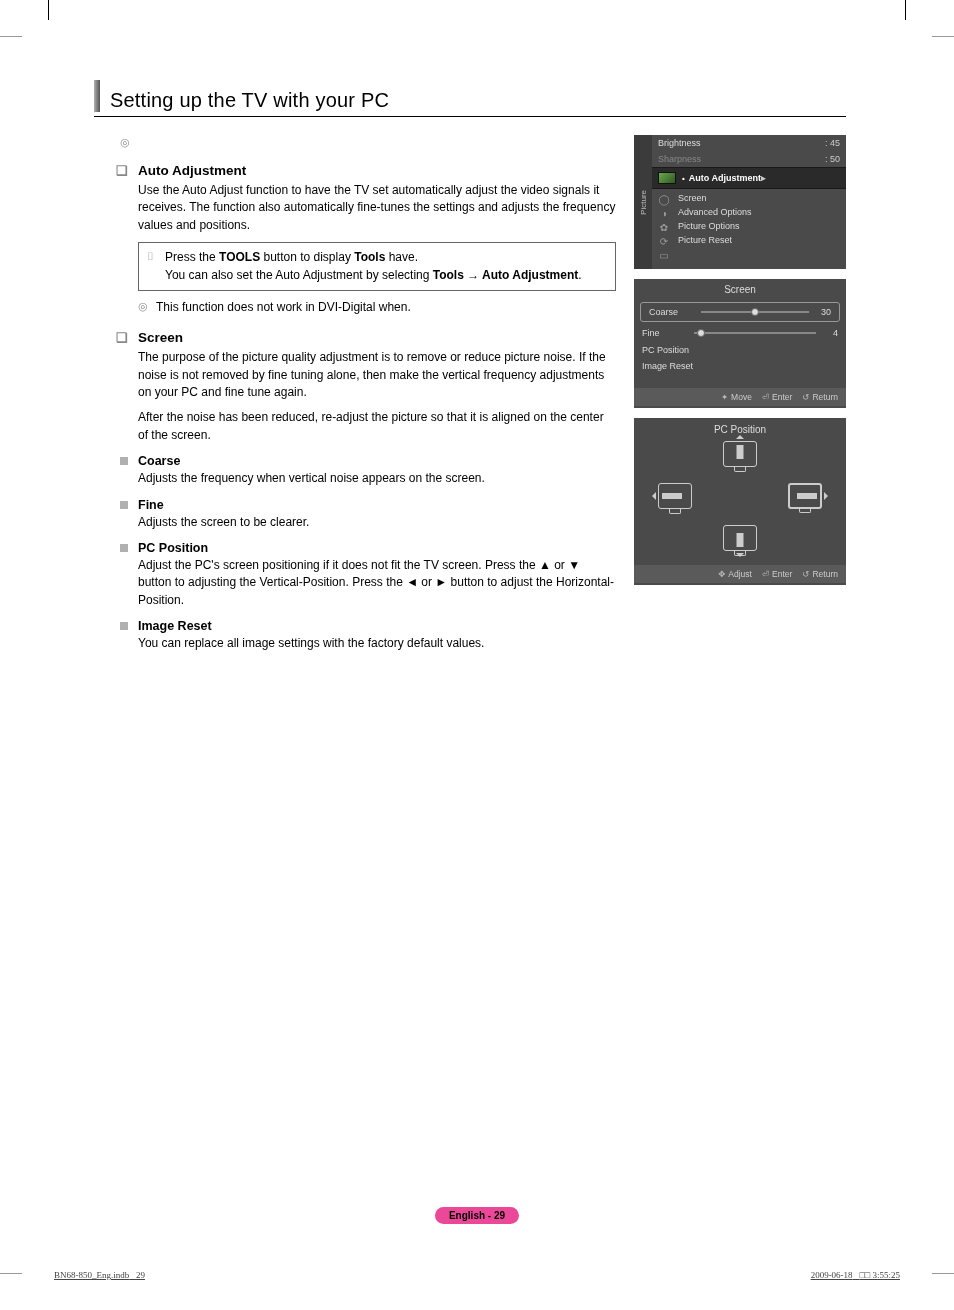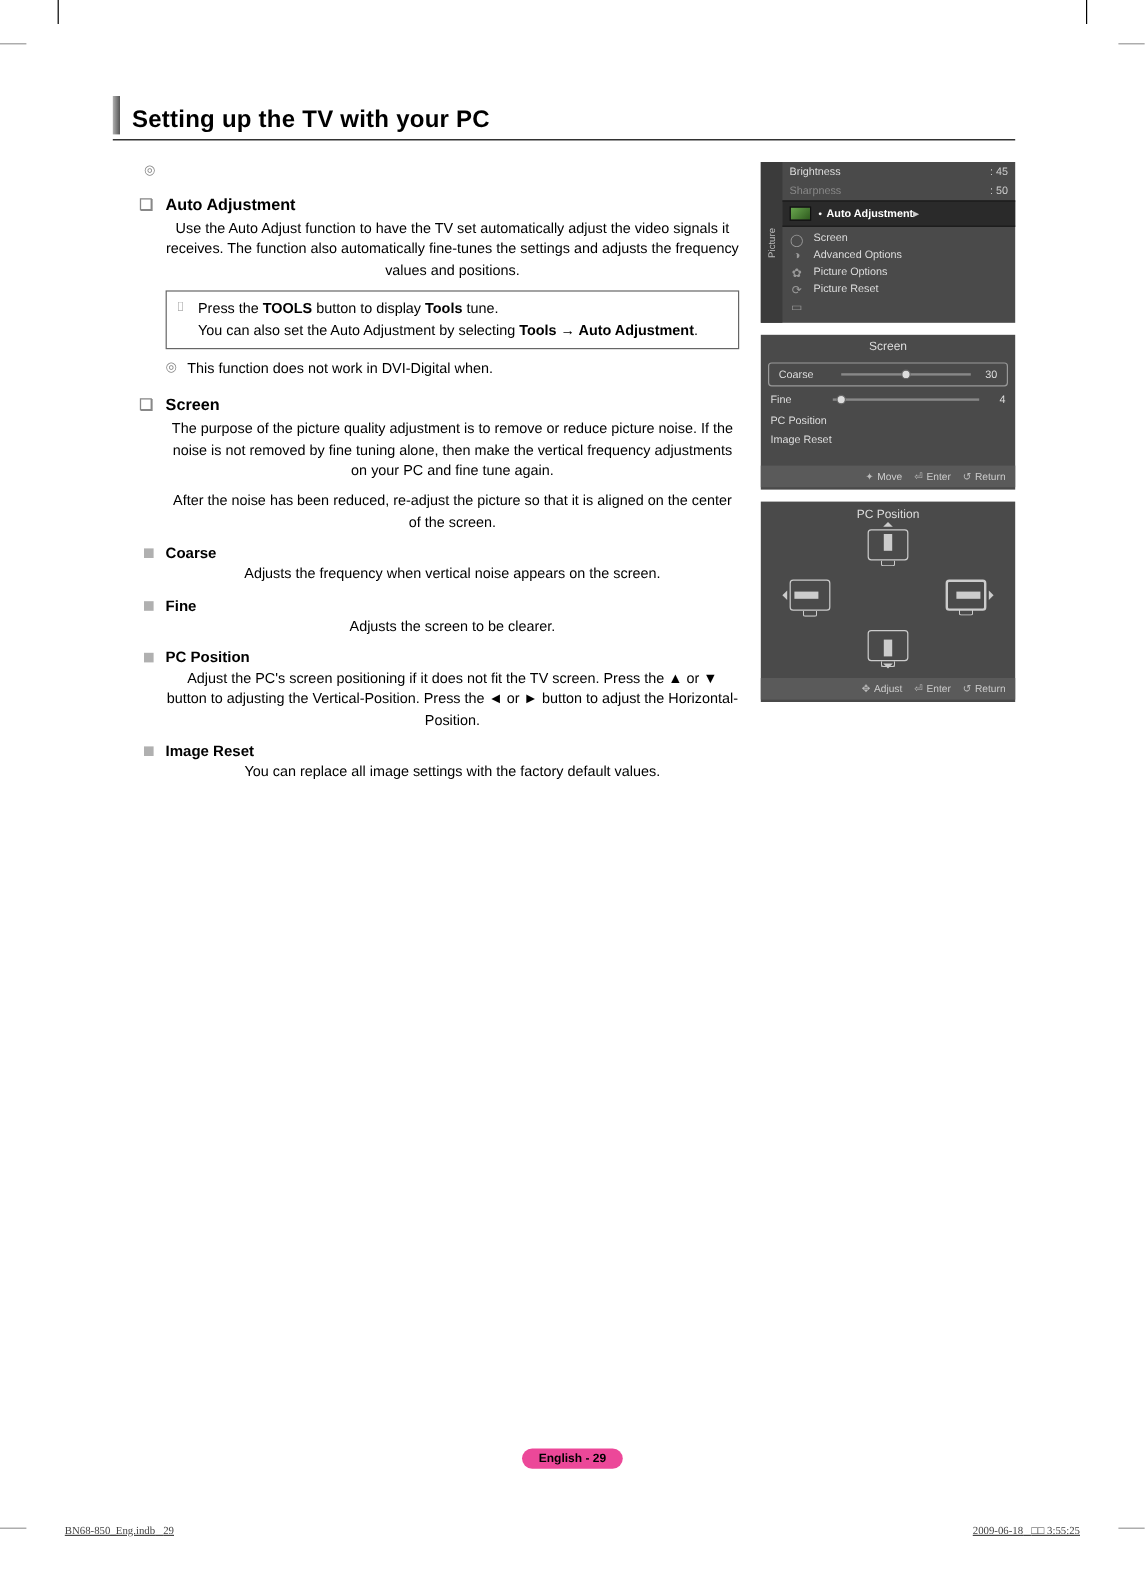--- a/index.html
+++ b/index.html
@@ -46,21 +46,21 @@
     padding-bottom: 4px;
     margin-bottom: 18px;
   }
   .section-bar {
     width:6px; height:32px;
     background: linear-gradient(90deg,#b0b0b0 0%, #555 100%);
     margin-right:10px;
   }
   .section-title {
     font-size: 20px;
-    font-weight: bold;
+    font-weight: normal;
     letter-spacing:0.2px;
   }
 
   .body-row { display:flex; }
   .left-col { flex:1; padding-right:18px; }
   .right-col { width:212px; }
 
   .note-line {
     display:flex;
     font-size:12px;
@@ -81,21 +81,20 @@
   }
   .q-glyph {
     width:22px; flex-shrink:0;
     color:#888;
     font-size:13px;
   }
   .body-text {
     font-size:12px;
     line-height:1.45;
     margin:0 0 8px 44px;
-    text-align:center;
   }
   .tip-box {
     border:1px solid #666;
     margin:6px 0 8px 44px;
     padding:6px 8px;
     font-size:12px;
     line-height:1.45;
   }
   .tip-row { display:flex; }
   .tip-glyph { width:18px; flex-shrink:0; color:#888; font-size:11px;}
@@ -299,21 +298,21 @@
       <div class="q-heading">
         <div class="q-glyph">❏</div>
         <div>Auto Adjustment</div>
       </div>
       <div class="body-text">Use the Auto Adjust function to have the TV set automatically adjust the video signals it receives. The function also automatically fine-tunes the settings and adjusts the frequency values and positions.</div>
 
       <div class="tip-box">
         <div class="tip-row">
           <div class="tip-glyph">⌷</div>
           <div>
-            <span>Press the </span><b>TOOLS</b><span> button to display </span><b>Tools</b><span> tune.</span><br>
+            <span>Press the </span><b>TOOLS</b><span> button to display </span><b>Tools</b><span> have.</span><br>
             <span>You can also set the Auto Adjustment by selecting </span><b>Tools → Auto Adjustment</b><span>.</span>
           </div>
         </div>
       </div>
 
       <div class="note-line" style="margin-left:44px;">
         <div class="note-glyph">◎</div>
         <div>This function does not work in DVI-Digital when.</div>
       </div>
 

